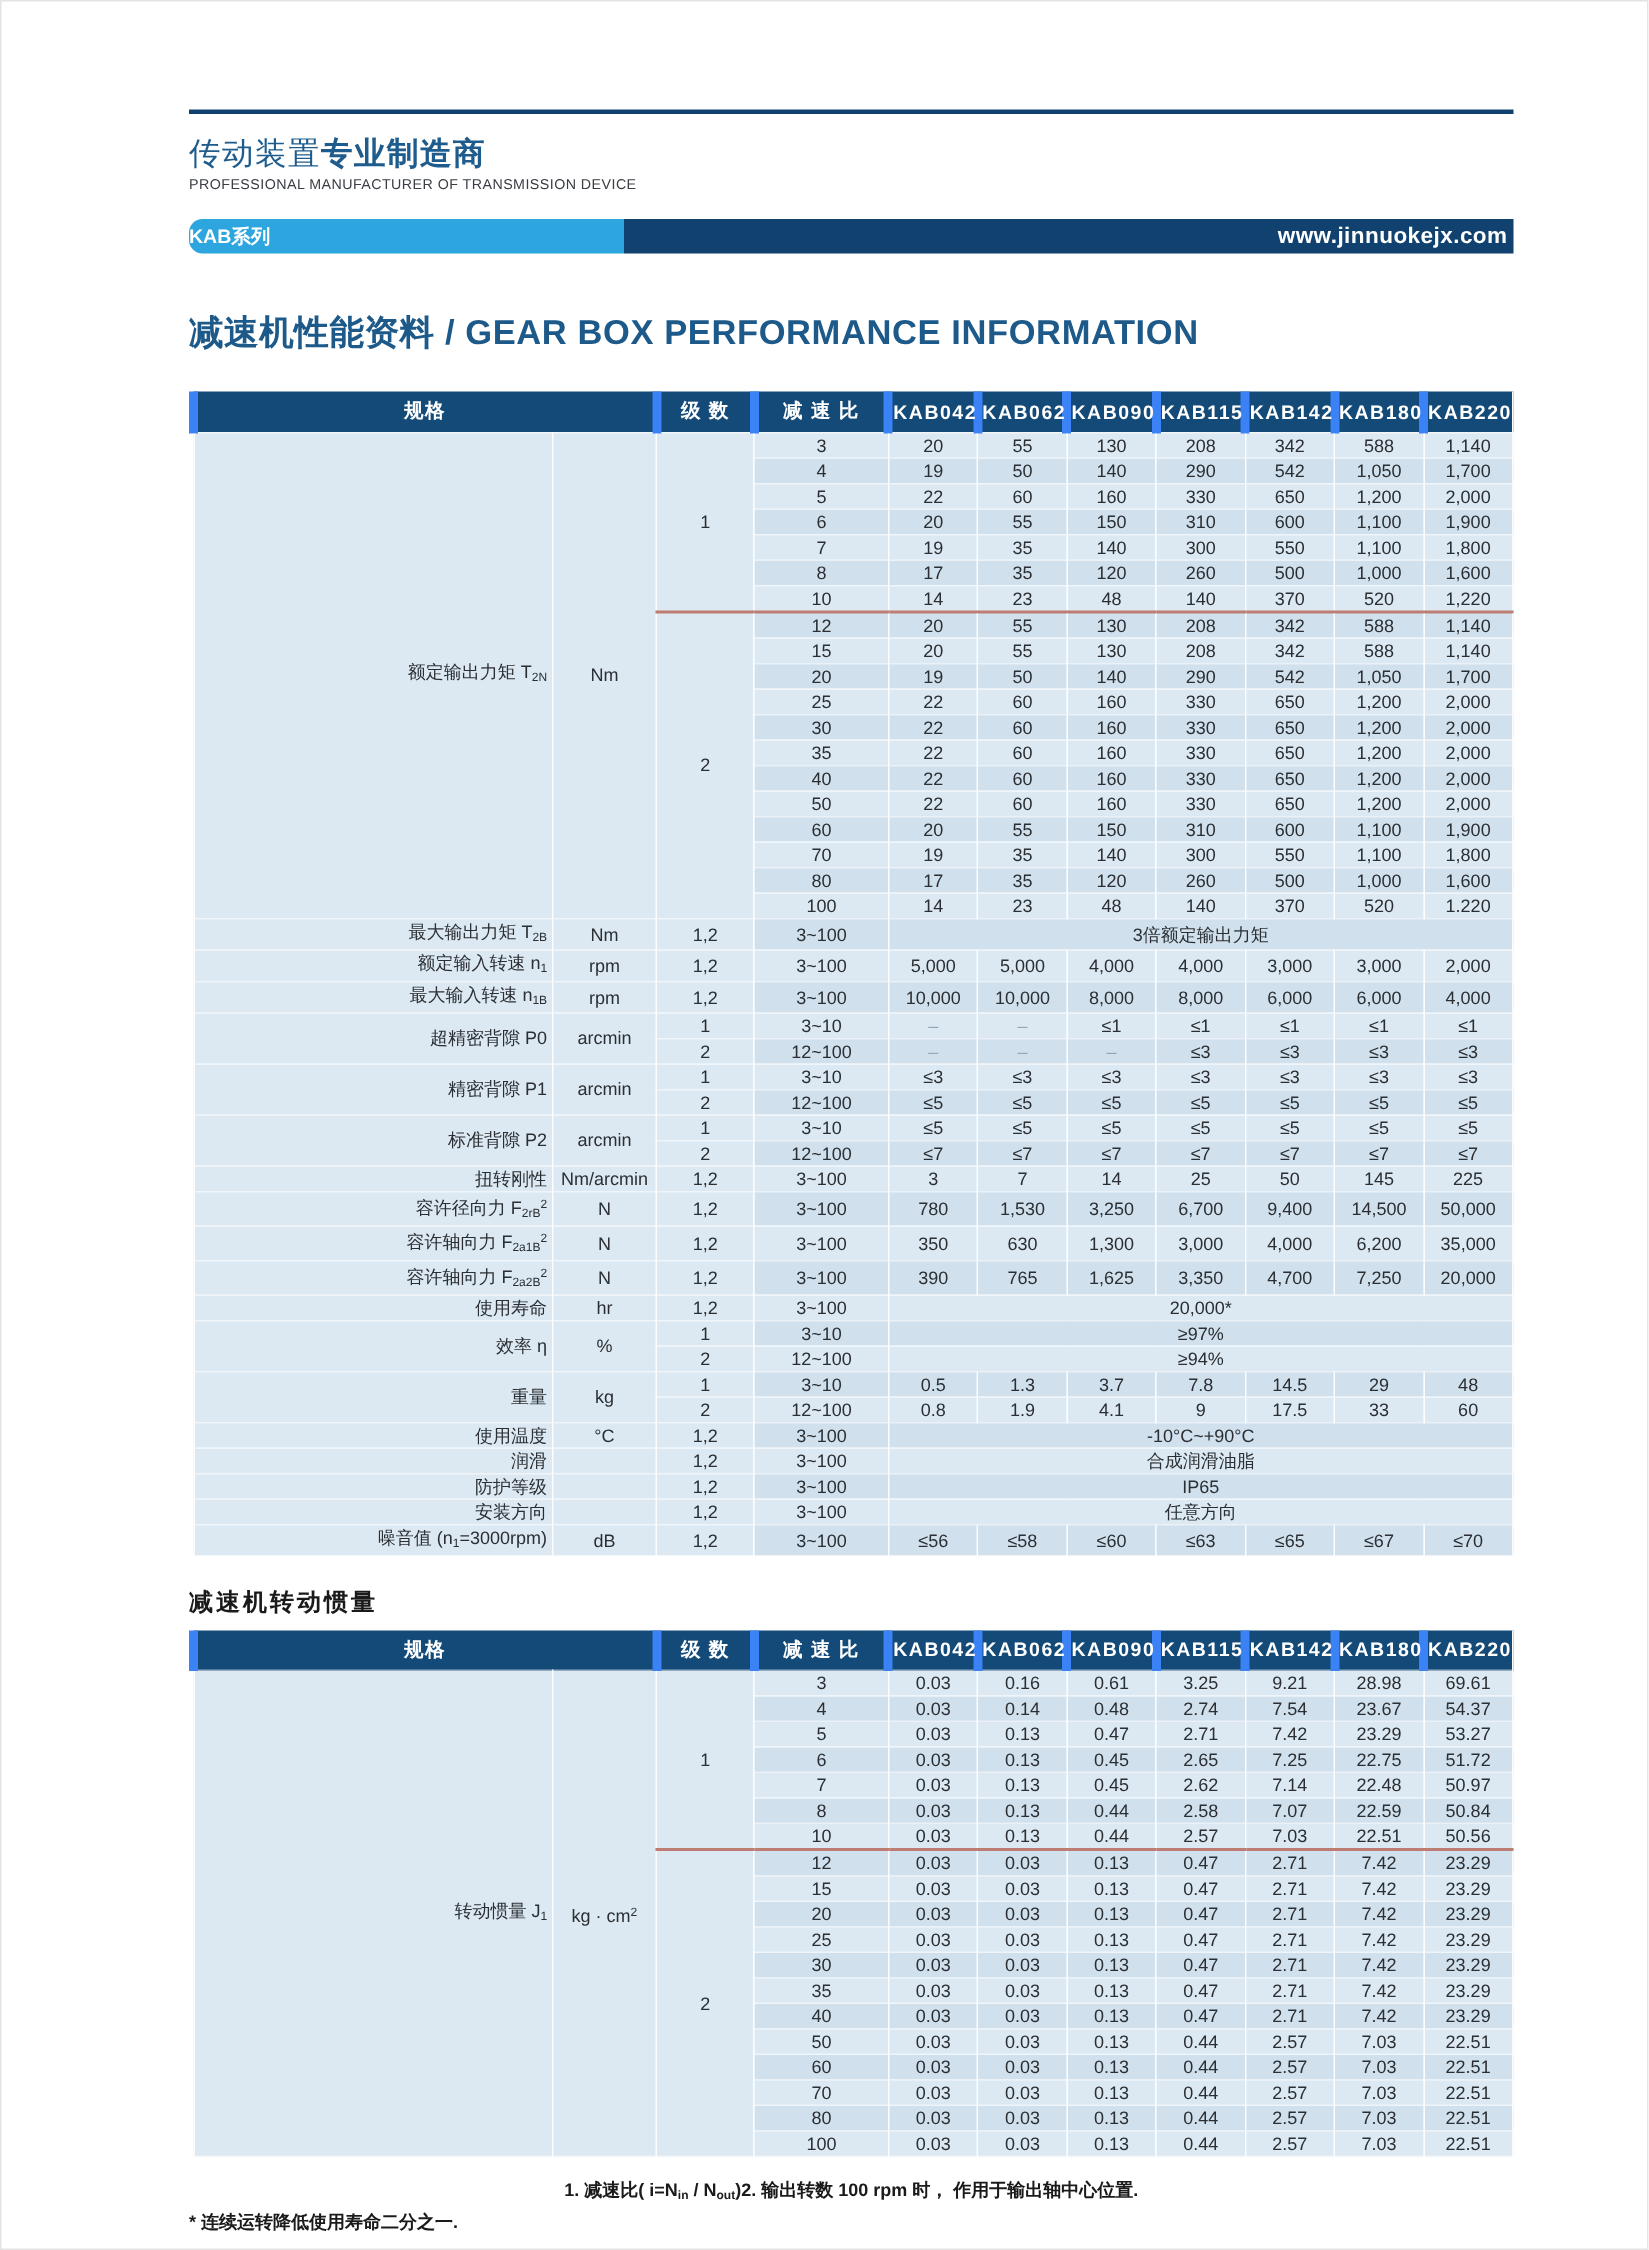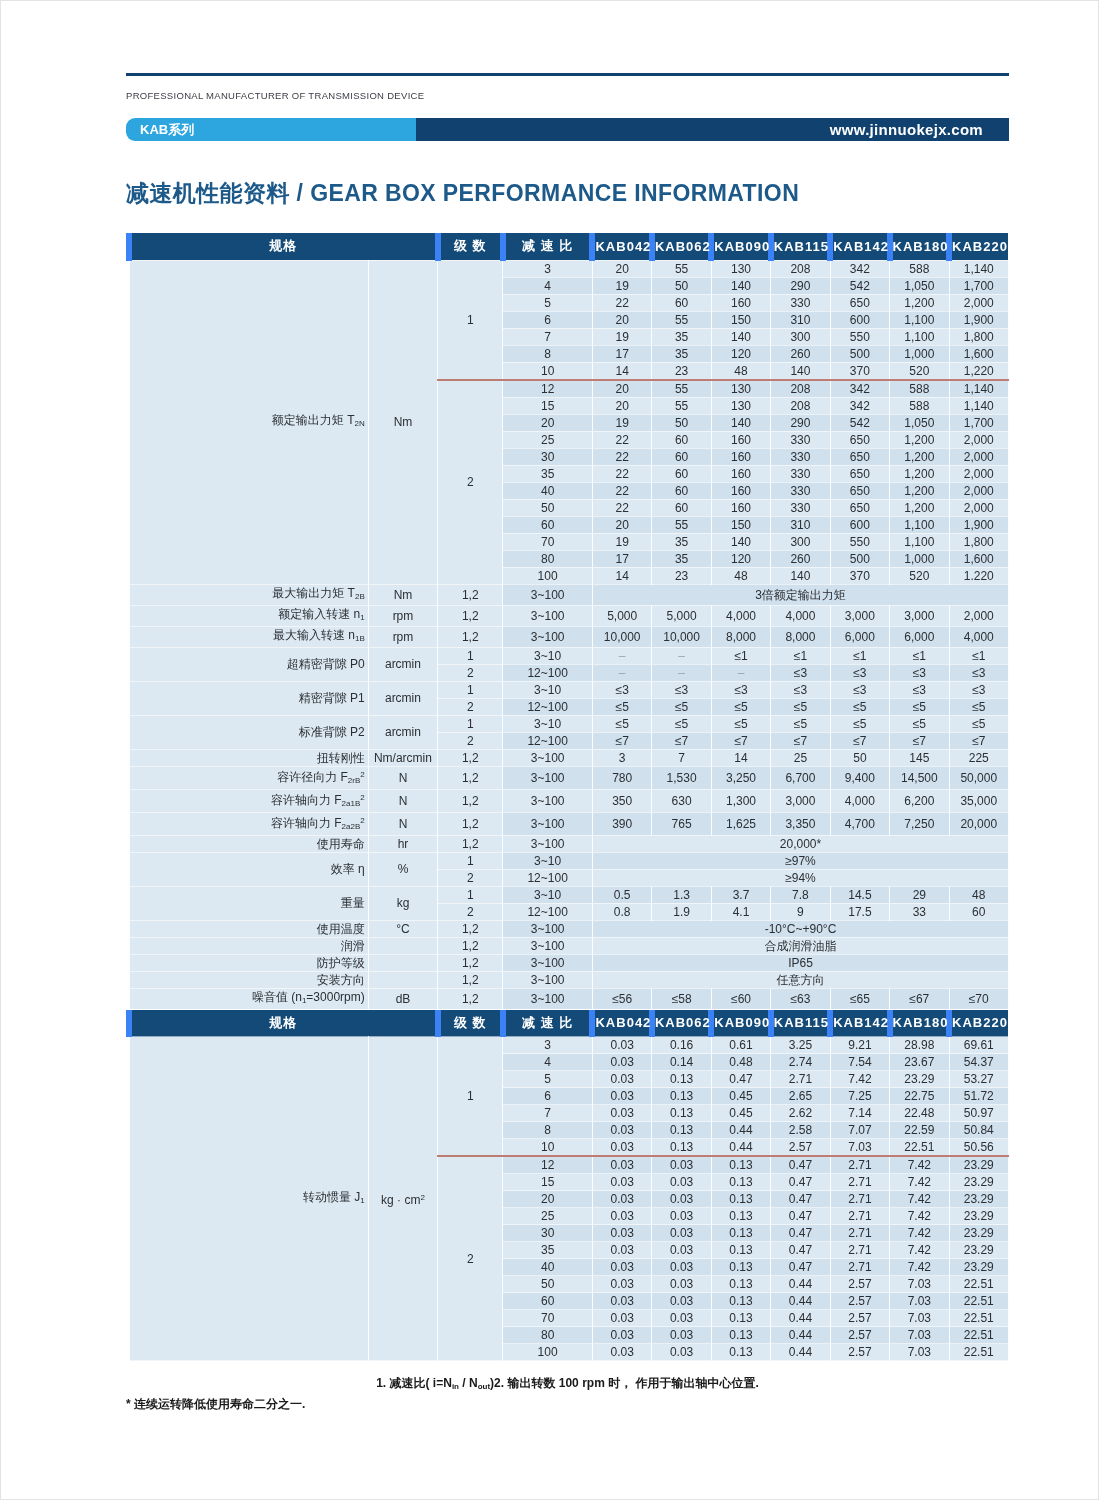--- a/index.html
+++ b/index.html
@@ -11,22 +11,22 @@
   body{background:#f2f2f2;font-family:"Liberation Sans","DejaVu Sans",sans-serif;color:var(--text)}
   .sheet{width:1099px;height:1500px;background:#fff;margin:0 auto;position:relative;border:1px solid #e3e3e3;overflow:hidden}
   .content{position:absolute;left:125px;width:883px;top:0}
   .top-rule{margin-top:72px;border-top:3px solid var(--navy)}
   .brand{margin-top:14px}
   .brand-cn{font-size:21px;line-height:26px;color:#1e5c8d;letter-spacing:1px}
   .brand-cn .bold{font-weight:bold}
   .brand-en{font-size:9.5px;color:#3a3e44;margin-top:2px;letter-spacing:.3px}
   .series-bar{margin-top:17px;height:23px;display:flex}
   .series-badge{width:290px;background:var(--badge-blue);color:#fff;font-size:13px;font-weight:bold;
-    display:flex;align-items:center;padding-left:14px;border-radius:9px 0 0 9px}
-  .url-bar{flex:1;background:var(--navy);display:flex;align-items:center;justify-content:flex-end;padding-right:26px}
+    display:flex;align-items:center;padding-left:0;border-radius:9px 0 0 9px}
+  .url-bar{flex:1;background:var(--navy);display:flex;align-items:center;justify-content:flex-end;padding-right:4px}
   .url-bar span{color:#fff;font-weight:bold;font-size:15px;letter-spacing:.3px}
   .page-title{margin-top:37px;font-size:23px;font-weight:bold;color:var(--title-blue);letter-spacing:.4px}
   table{width:100%;border-collapse:collapse;table-layout:fixed;margin-top:24px}
   #inertia-table{margin-top:0}
   th{background:var(--header-navy);color:#fff;font-size:13px;font-weight:bold;height:27px;
      border-left:6px solid #3b82f6;border-right:1px solid #fff;letter-spacing:1px}
   td{font-size:12px;line-height:14px;padding:1px 3px;text-align:center;
      border-left:1px solid rgba(255,255,255,.9);border-right:1px solid rgba(255,255,255,.9);
      border-top:1px solid rgba(255,255,255,.55);border-bottom:1px solid rgba(255,255,255,.55)}
   tbody tr:nth-child(odd) td{background:var(--row-a)}
@@ -45,20 +45,21 @@
 </style>
 </head>
 <body>
 
 <div class="sheet">
   <div class="content">
 
     <div class="top-rule"></div>
 
     <div class="brand">
+      <div class="brand-cn"><span>传动装置</span><span class="bold">专业制造商</span></div>
       <div class="brand-en">PROFESSIONAL MANUFACTURER OF TRANSMISSION DEVICE</div>
     </div>
 
     <div class="series-bar">
       <div class="series-badge">KAB系列</div>
       <div class="url-bar">
           <span>www.jinnuokejx.com</span>
         </div>
     </div>
 
@@ -524,20 +525,21 @@
             <td class="c-val">≤58</td>
             <td class="c-val">≤60</td>
             <td class="c-val">≤63</td>
             <td class="c-val">≤65</td>
             <td class="c-val">≤67</td>
             <td class="c-val">≤70</td>
           </tr>
         </tbody>
       </table>
 
+    <h2 class="inertia-title">减速机转动惯量</h2>
 
     <table id="inertia-table">
         <colgroup>
           <col style="width: 27.2%;">
           <col style="width: 7.9%;">
           <col style="width: 7.4%;">
           <col style="width: 10.2%;">
           <col style="width: 6.757%;">
           <col style="width: 6.757%;">
           <col style="width: 6.757%;">

